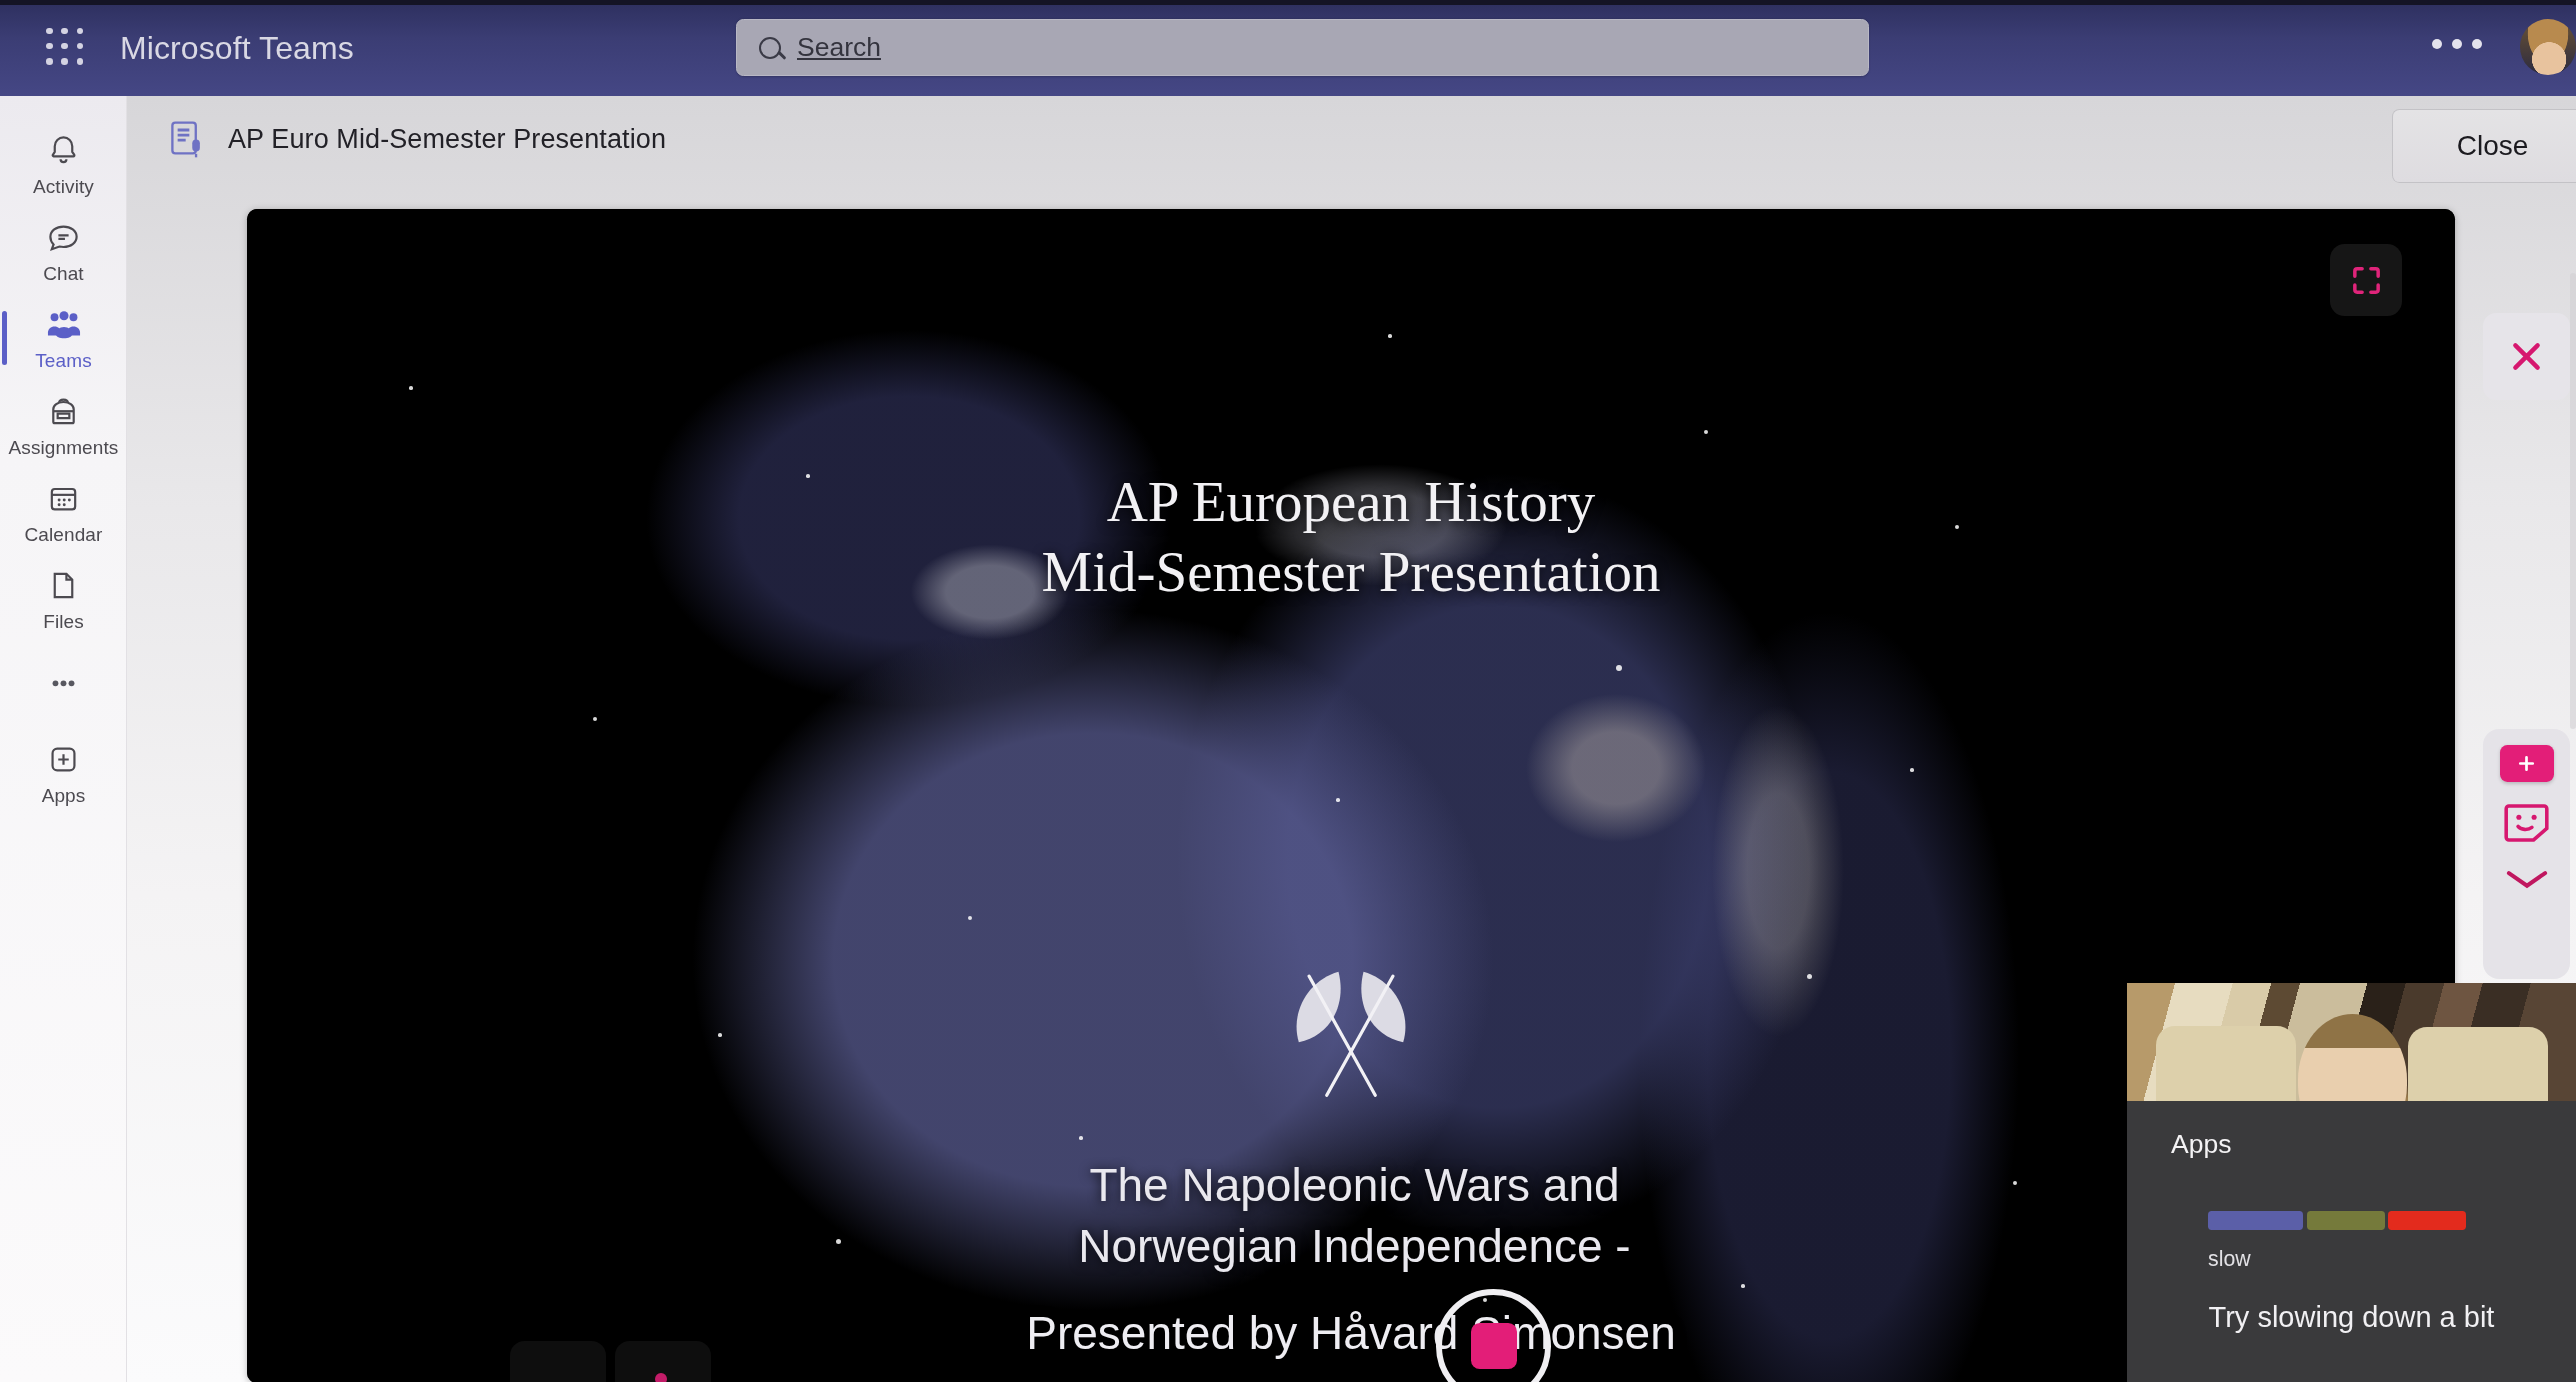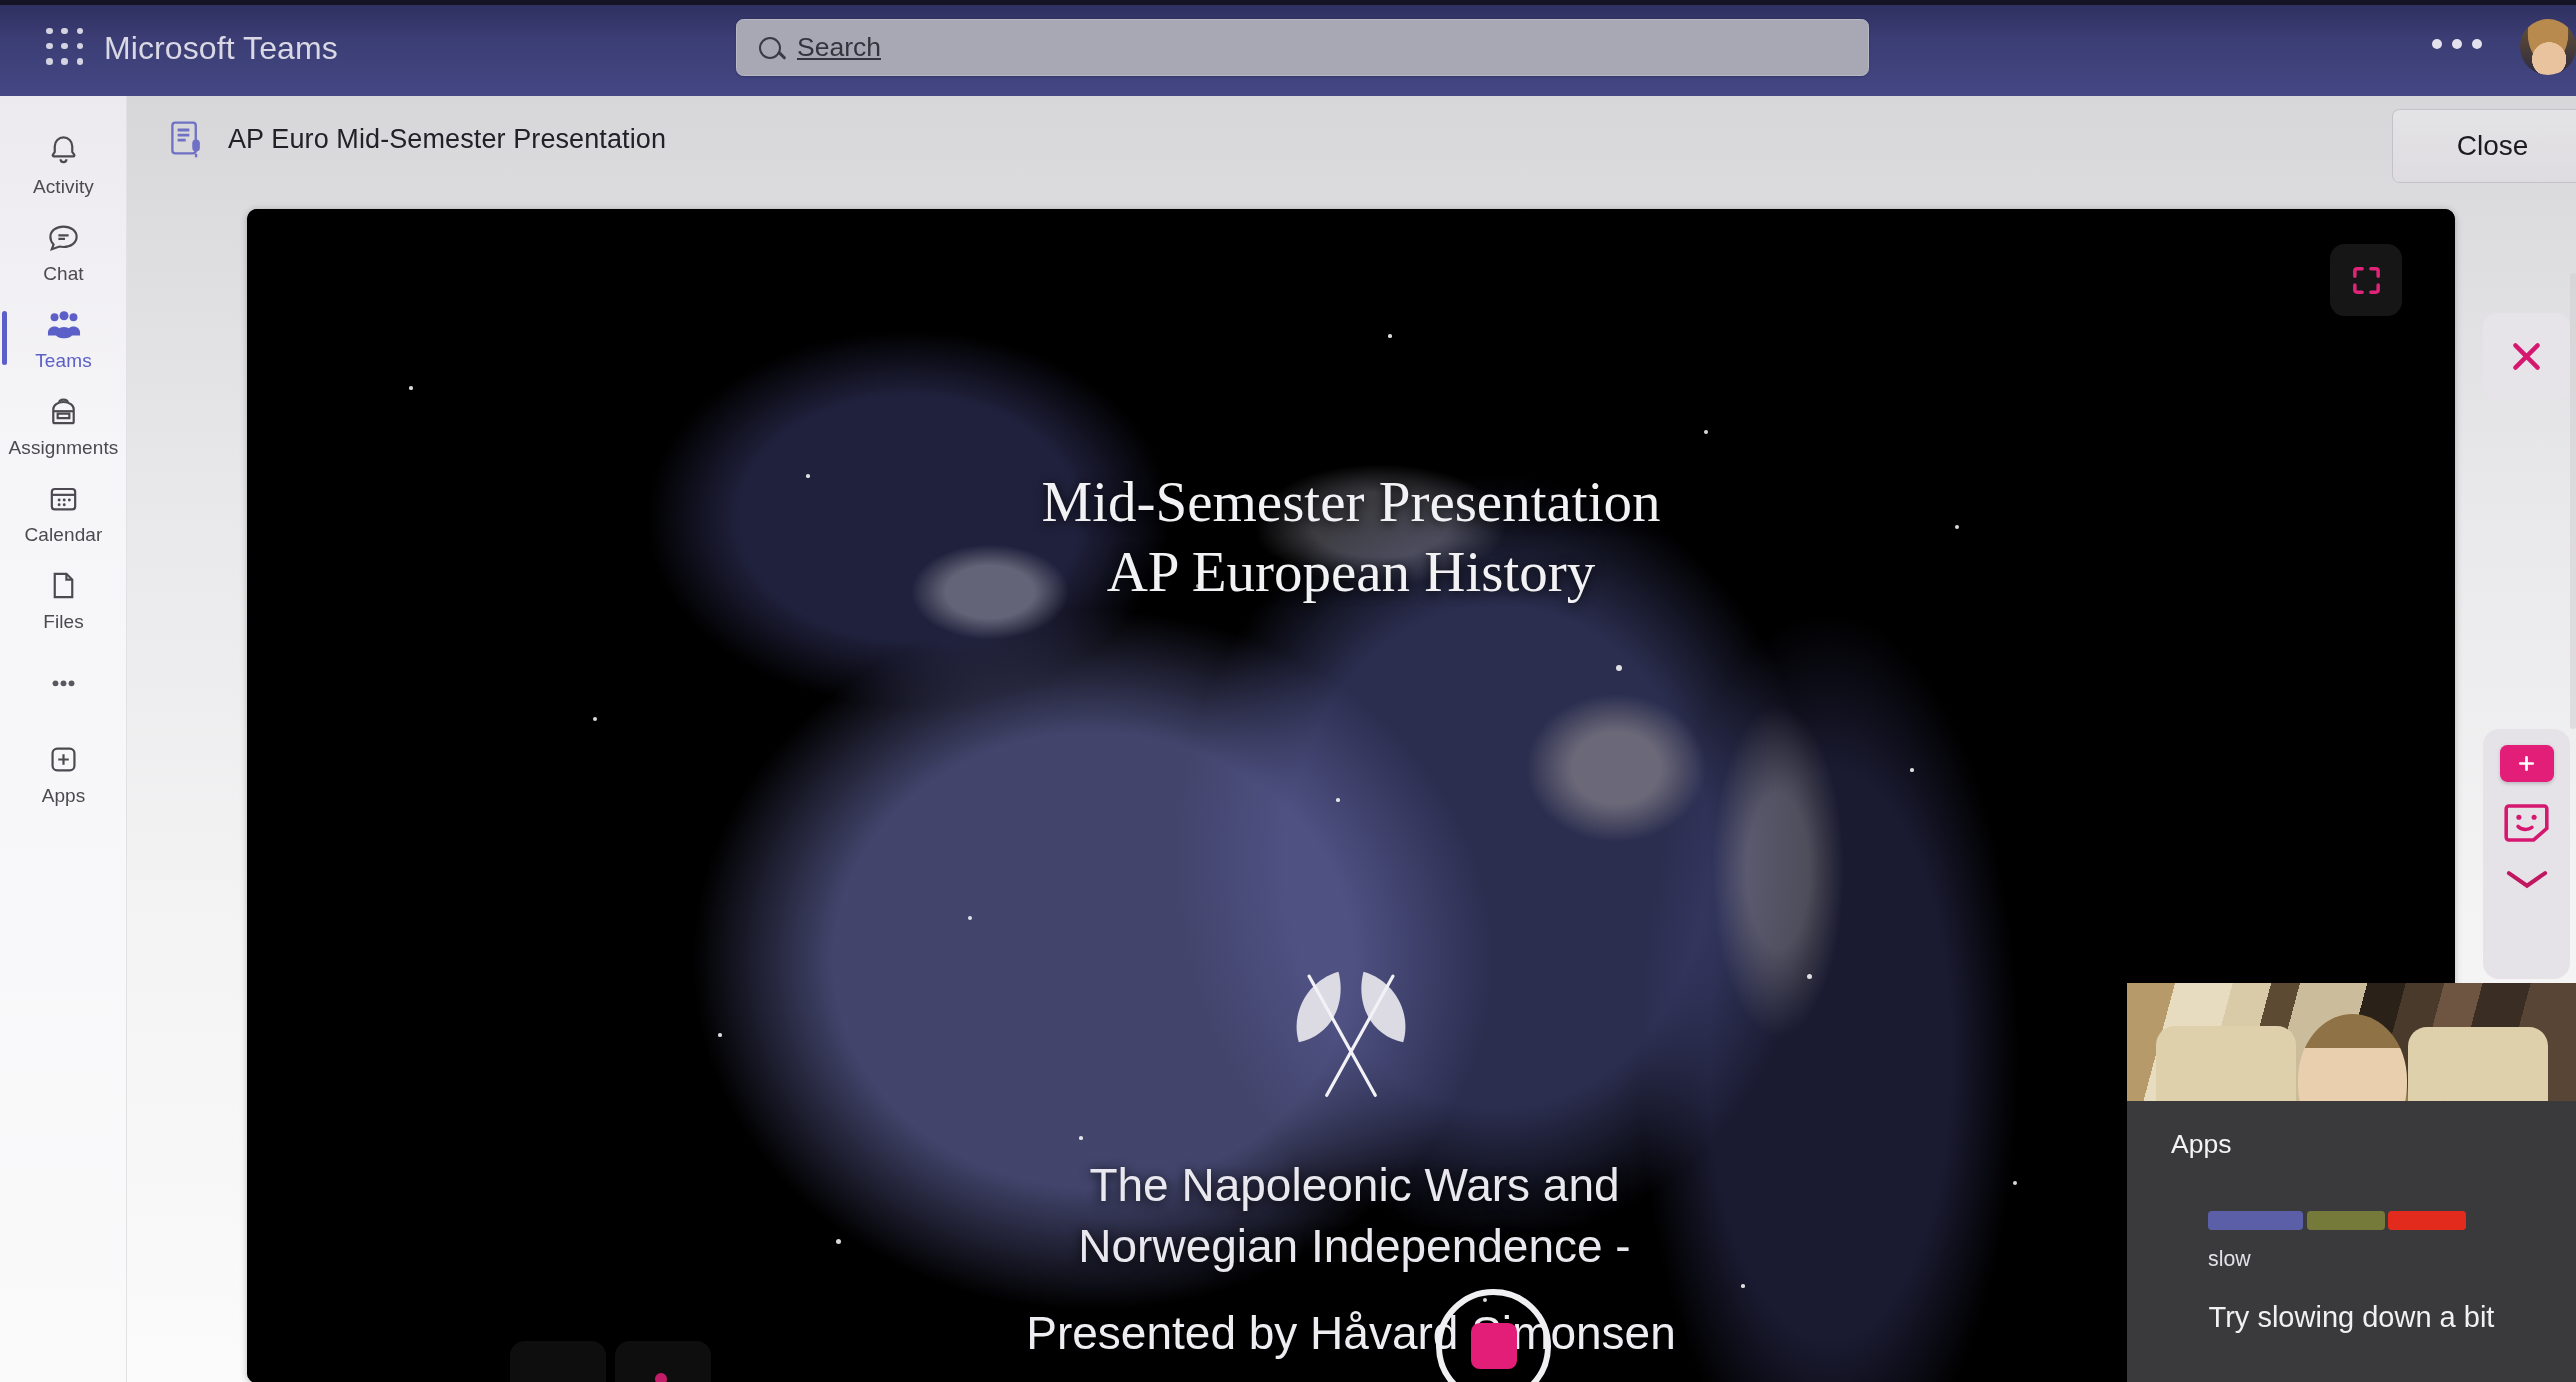--- a/index.html
+++ b/index.html
@@ -22,21 +22,21 @@
     content:""; position:absolute; top:0; left:0; right:0; height:5.2px;
     background:#141425;
   }
   .waffle{
     margin-left:46px; width:41px; height:41px;
     display:grid; grid-template-columns:repeat(3,1fr); grid-template-rows:repeat(3,1fr);
     gap:5.2px; align-content:center; justify-content:center; cursor:pointer;
   }
   .waffle i{ display:block; width:6.6px; height:6.6px; border-radius:50%; background:#d4d3e2; }
   .brand{
-    margin-left:17px; color:#d9d8e4; font-size:32px; letter-spacing:0.1px;
+    margin-left:33px; color:#d9d8e4; font-size:32px; letter-spacing:0.1px;
   }
   .searchwrap{
     position:absolute; left:736px; top:19px; width:1133px; height:57px;
   }
   .searchbox{
     width:100%; height:100%; border-radius:7.4px;
     background:#a8a7b4; border:0.7px solid #b9b8c5;
     display:flex; align-items:center; padding-left:22px; cursor:text;
     box-shadow:0 0.7px 2.2px rgba(0,0,0,.22);
   }
@@ -416,22 +416,22 @@
         <i style="left:1560px; top:765px; width:5.2px;  height:5.2px;"></i>
         <i style="left:1663px; top:559px;  width:3.7px;  height:3.7px;"></i>
         <i style="left:1766px; top:972px; width:4.4px;  height:4.4px;"></i>
         <i style="left:1494px; top:1075px; width:3.7px;  height:3.7px;"></i>
         <i style="left:559px;  top:265px;  width:3.7px;  height:3.7px;"></i>
         <i style="left:1141px; top:125px;  width:3.7px;  height:3.7px;"></i>
         <i style="left:1708px; top:316px;  width:4.4px;  height:4.4px;"></i>
       </div>
 
       <div class="slide-title">
+        <div>AP European History</div>
         <div>Mid-Semester Presentation</div>
-        <div>AP European History</div>
       </div>
 
       <span class="leaf-mark">
         <svg width="169" height="147" viewBox="0 0 115 100">
           <g fill="#dcdbe4">
             <path d="M49 8 C28 14 16 36 22 56 C42 52 55 32 49 8 Z"></path>
             <path d="M66 8 C87 14 99 36 93 56 C73 52 60 32 66 8 Z"></path>
           </g>
           <g stroke="#f2f1f5" stroke-width="2.2" stroke-linecap="round">
             <line x1="29" y1="11" x2="74" y2="92"></line>

